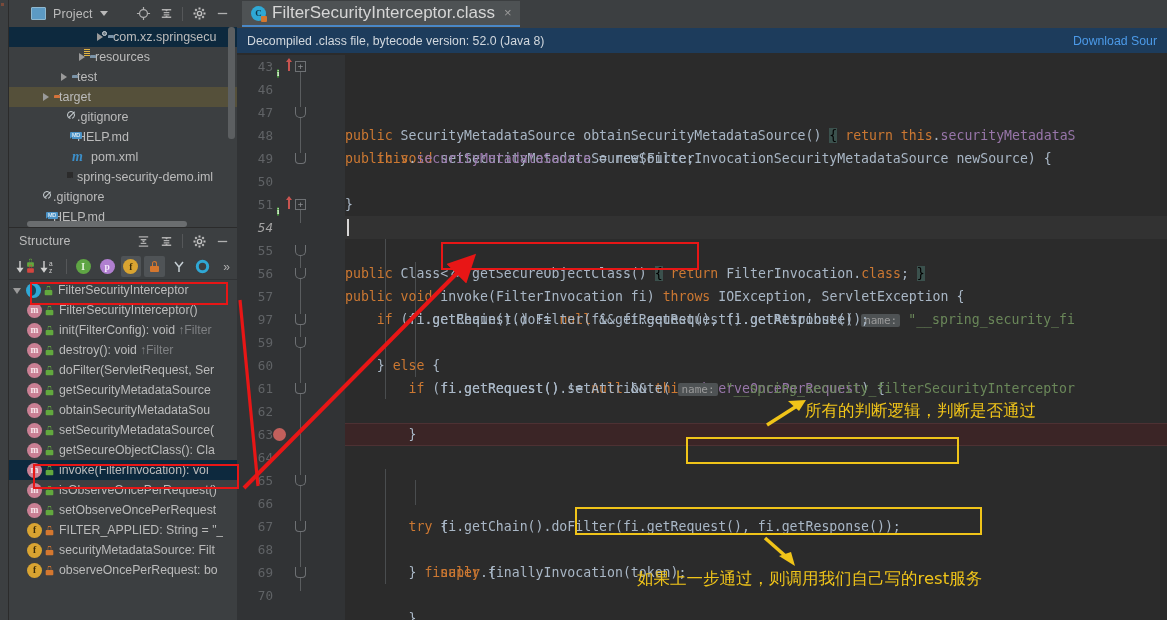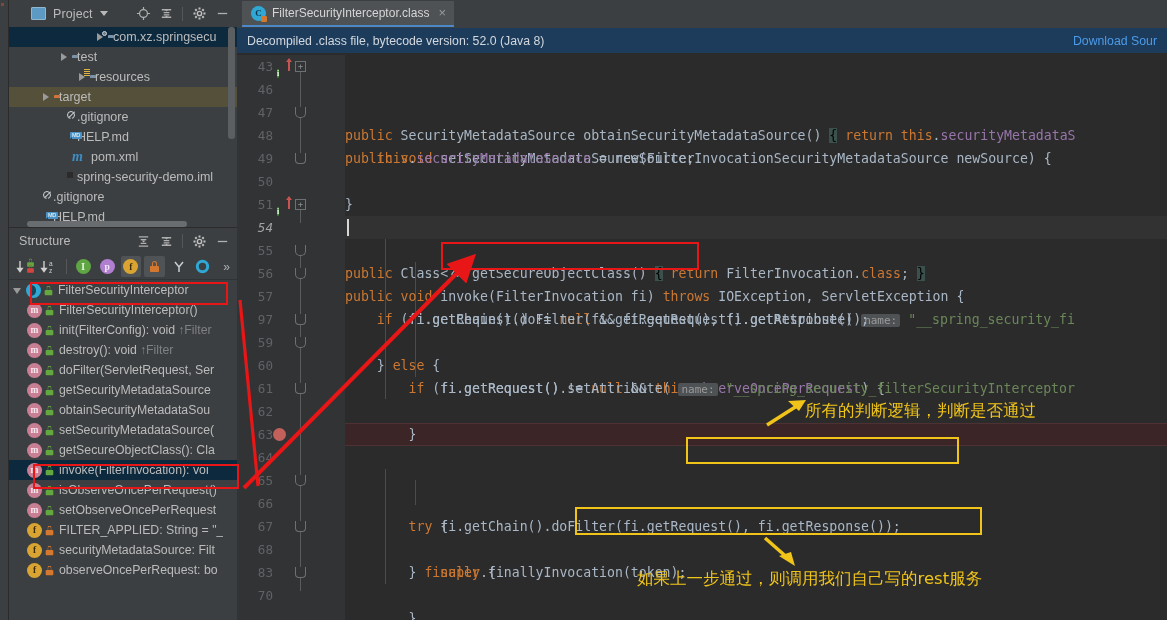--- a/index.html
+++ b/index.html
@@ -180,21 +180,21 @@
   .tab .cls-ico {
     width: 15px; height: 15px; border-radius: 50%; background: #2fa8d5;
     color: #10364a; font-size: 9px; font-weight:bold; display:flex;
     align-items:center; justify-content:center; margin-right: 6px; position:relative;
     font-family:"Liberation Serif", serif;
   }
   .tab .cls-ico .lk {
     position:absolute; right:-1px; bottom:-1px; width:6px; height:6px;
     background:#d4772f; border-radius:1px;
   }
-  .tab-label { color: #d6d6d6; font-size: 12px; }
+  .tab-label { color: #d6d6d6; font-size: 17px; }
   .tab-close {
     margin-left: 9px; color: #9a9a9a; font-size: 13px; line-height: 12px;
   }
   
   .notif {
     height: 26px; background: #1d3c5c; display: flex; align-items: center;
     padding: 0 10px 0 10px; border-bottom: 1px solid #2b2b2b;
   }
   .notif-text { color: #d2d8de; font-size: 12.3px; }
   .notif-link { margin-left: auto; color: #4c9ae8; font-size: 12.3px; }
@@ -329,32 +329,32 @@
       <div class="vscroll"></div>
 
       <div class="tree-row sel-blue" style="padding-left:88px">
         <div class="arrow"></div>
         <span class="ico">
           <span class="ico-folder"><span class="badge-sq"></span></span>
         </span>
         <span class="tree-label">com.xz.springsecu</span>
       </div>
 
-      <div class="tree-row" style="padding-left:52px">
-        <div class="arrow"></div>
-        <span class="ico"><span class="ico-folder"></span></span>
-        <span class="tree-label">test</span>
-      </div>
-
       <div class="tree-row" style="padding-left:70px">
         <div class="arrow"></div>
         <span class="ico">
           <span class="ico-folder"><span class="badge-lines"></span></span>
         </span>
         <span class="tree-label">resources</span>
+      </div>
+
+      <div class="tree-row" style="padding-left:52px">
+        <div class="arrow"></div>
+        <span class="ico"><span class="ico-folder"></span></span>
+        <span class="tree-label">test</span>
       </div>
 
       <div class="tree-row sel-olive" style="padding-left:34px">
         <div class="arrow"></div>
         <span class="ico"><span class="ico-folder orange"></span></span>
         <span class="tree-label">target</span>
       </div>
 
       <div class="tree-row" style="padding-left:52px">
         <div class="arrow blank"></div>
@@ -760,21 +760,21 @@
 
       <div class="code-line" style="top:460px"><span class="ln">67</span>
         <span class="fold minus-bot"></span>
         <span class="code-text">        <span class="id">} </span><span class="kw">finally </span><span class="id">{</span></span>
       </div>
 
       <div class="code-line" style="top:483px"><span class="ln">68</span>
         <span class="code-text">            <span class="kw">super</span><span class="id">.</span><span class="id">finallyInvocation(token);</span></span>
       </div>
 
-      <div class="code-line" style="top:506px"><span class="ln">83</span>
+      <div class="code-line" style="top:506px"><span class="ln">69</span>
         <span class="fold minus-bot"></span>
         <span class="code-text">        <span class="id">}</span></span>
       </div>
 
       <div class="code-line" style="top:529px"><span class="ln">70</span></div>
     </div>
   </div>
 
   <svg class="overlay" width="1167" height="620" viewBox="0 0 1167 620">
 

